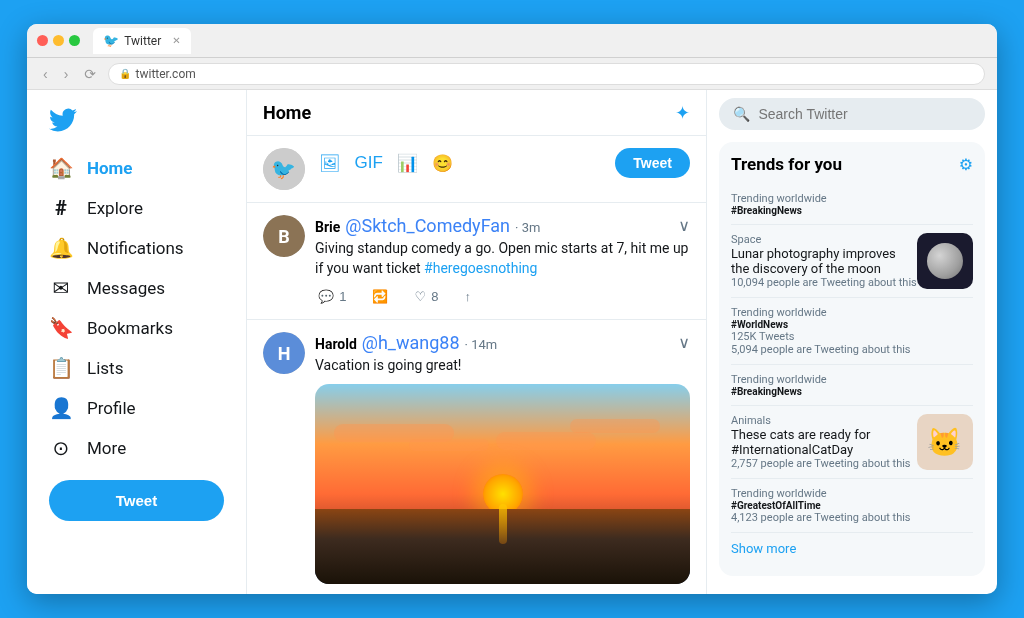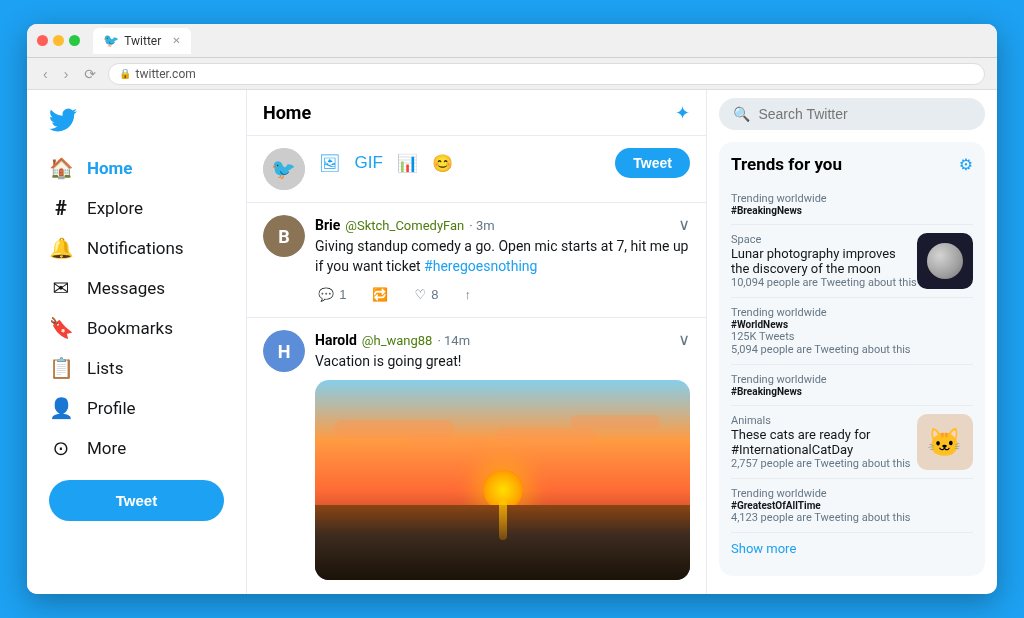--- a/index.html
+++ b/index.html
@@ -202,21 +202,21 @@
       align-items: center;
       justify-content: center;
       font-size: 18px;
       font-weight: 700;
       color: #fff;
     }
     .tweet-right { flex: 1; }
     .tweet-meta { display: flex; align-items: center; gap: 5px; justify-content: space-between; margin-bottom: 3px; }
     .tweet-meta-left { display: flex; align-items: baseline; gap: 5px; flex-wrap: wrap; }
     .tweet-name { font-weight: 700; font-size: 14px; }
-    .tweet-handle { color: #4d7c0f; font-size: 13px; }
+    .tweet-handle { color: #3b82f6; font-size: 18px; }
     .tweet-time { color: #657786; font-size: 13px; }
     .tweet-more-btn { background: none; border: none; color: #657786; font-size: 16px; cursor: pointer; }
     .tweet-text { font-size: 14px; color: #14171a; line-height: 1.4; margin-bottom: 8px; }
     .tweet-link { color: #1da1f2; }
     .tweet-image {
       width: 100%;
       border-radius: 14px;
       overflow: hidden;
       margin-bottom: 10px;
       max-height: 200px;

